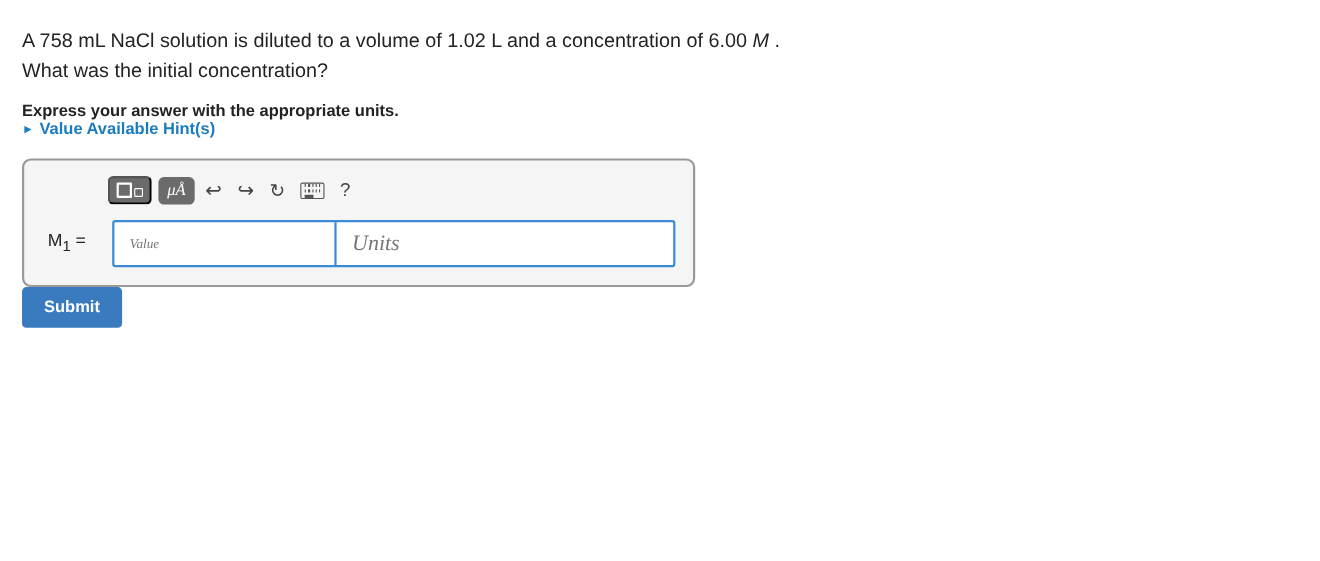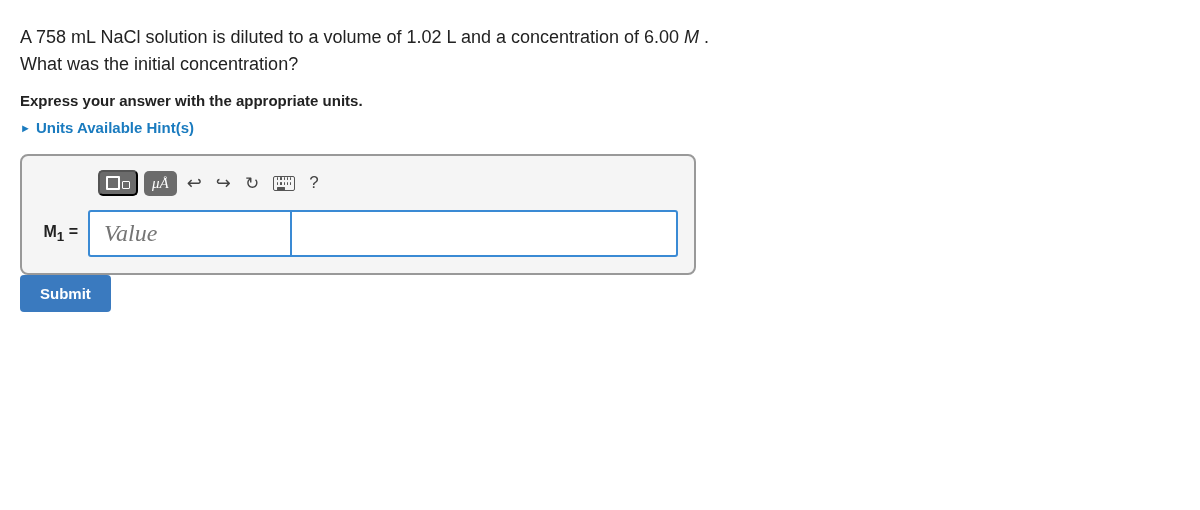--- a/index.html
+++ b/index.html
@@ -11,21 +11,20 @@
       font-size: 15px;
       max-width: 760px;
     }
     .problem-text {
       font-size: 18px;
       line-height: 1.5;
       margin-bottom: 14px;
     }
     .express-text {
       font-weight: bold;
-      margin-bottom: 10px;
       font-size: 15px;
     }
     .hint-link {
       color: #1a7bbf;
       font-weight: bold;
       font-size: 15px;
       display: flex;
       align-items: center;
       gap: 5px;
       margin-bottom: 18px;
@@ -35,21 +34,21 @@
     .hint-arrow {
       font-size: 11px;
       color: #1a7bbf;
     }
     .answer-box {
       border: 2px solid #999;
       border-radius: 8px;
       padding: 14px 16px 16px 16px;
       background: #f5f5f5;
       display: inline-block;
-      width: 676px;
+      width: 612px;
     }
     .toolbar {
       display: flex;
       align-items: center;
       gap: 6px;
       margin-bottom: 14px;
       padding-left: 60px;
     }
     .toolbar-btn-squares {
       background: #6b6b6b;
@@ -121,37 +120,36 @@
       color: #444;
       padding: 2px 4px;
     }
     .input-row {
       display: flex;
       align-items: center;
       gap: 0;
     }
     .m1-label {
       font-size: 16px;
-      margin-right: 10px;
+      margin-right: 24px;
       white-space: nowrap;
       min-width: 40px;
       text-align: right;
-      font-weight: bold;
     }
     .answer-input-wrapper {
       display: flex;
       border: 2px solid #3a8ad4;
       border-radius: 3px;
       background: #fff;
       flex: 1;
     }
     .value-input {
       border: none;
       outline: none;
-      font-size: 24px;
+      font-size: 12px;
       font-style: italic;
       color: #aaa;
       padding: 8px 14px;
       width: 200px;
       background: transparent;
       font-family: Georgia, serif;
     }
     .divider {
       width: 2px;
       background: #3a8ad4;
@@ -215,21 +213,21 @@
 <p class="problem-text">
   A 758 mL NaCl solution is diluted to a volume of 1.02 L and a concentration of 6.00 <em>M</em> . What was the initial concentration?
 </p>
 
 <p class="express-text">
   Express your answer with the appropriate units.
 </p>
 
 <a class="hint-link">
   <span class="hint-arrow">►</span>
-  <span>Units Available Hint(s)</span>
+  <span>Value Available Hint(s)</span>
 </a>
 
 <div class="answer-box">
   
   <div class="toolbar">
 
     <button class="toolbar-btn-squares" title="Superscript">
       <div class="squares-icon">
         <div class="sq-big"></div>
         <div class="sq-small"></div>
@@ -280,20 +278,21 @@
   </div>
 
   
   <div class="input-row">
     <span class="m1-label">
       M<sub>1</sub> =
     </span>
     <div class="answer-input-wrapper">
       <input class="value-input" type="text" placeholder="Value" style="">
       <div class="divider"></div>
+      <input class="units-input" type="text" placeholder="Units" style="">
     </div>
   </div>
 </div>
 
 <br>
 <button class="submit-btn">
   <span>Submit</span>
 </button>
 
 

